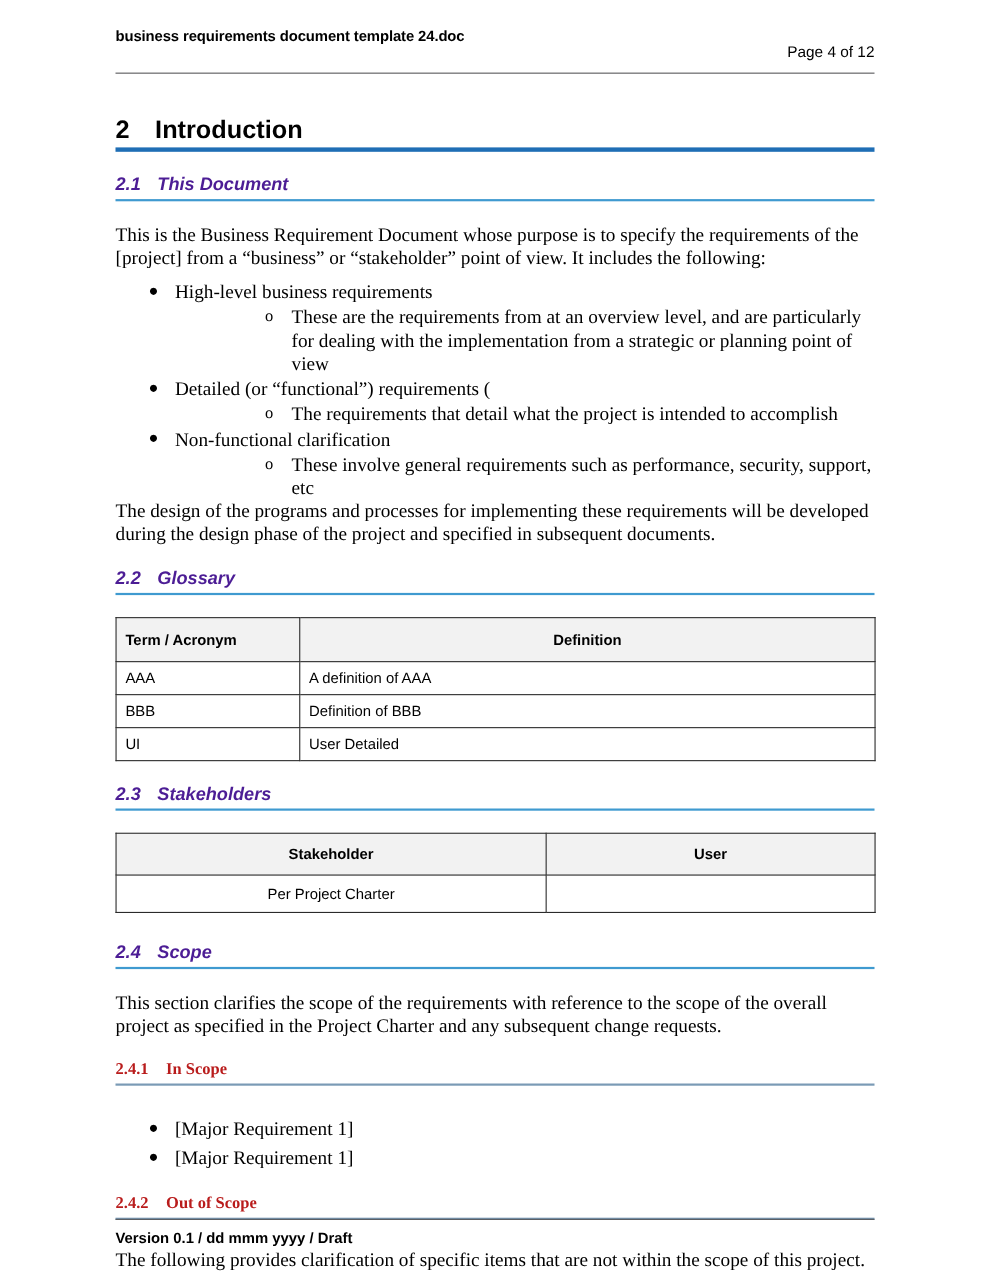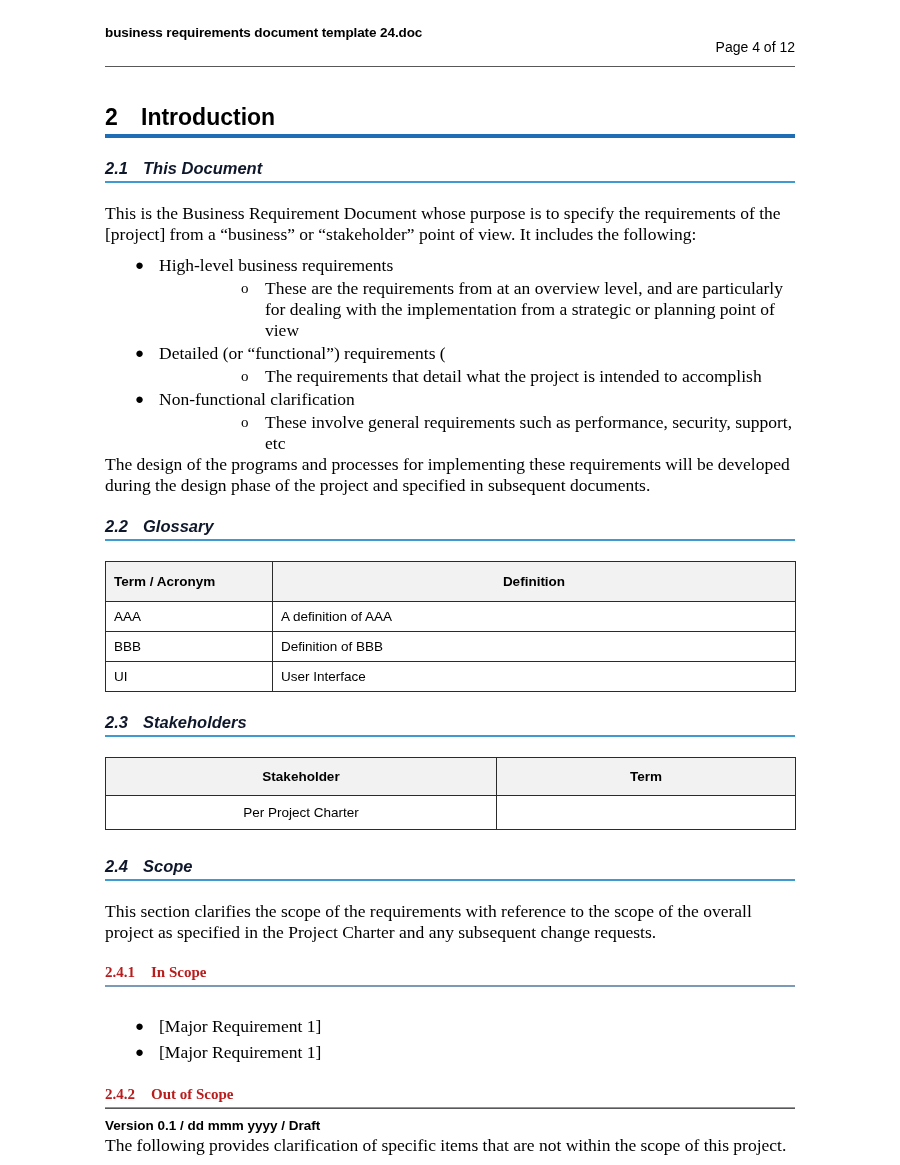--- a/index.html
+++ b/index.html
@@ -83,21 +83,21 @@
     margin-top: 4px;
     width: 690px;
   }
 
   .h2 {
     font-family: "Liberation Sans", "DejaVu Sans", sans-serif;
     font-weight: bold;
     font-style: italic;
     font-size: 16.5px;
     line-height: 20px;
-    color: #0f172a;
+    color: #4c1d95;
     display: flex;
     align-items: baseline;
   }
   .h2 .num { width: 38px; flex: 0 0 38px; }
   .h2-rule {
     border-top: 2.4px solid #3f9ad0;
     margin-top: 3px;
     width: 690px;
   }
 
@@ -332,40 +332,40 @@
         <tr>
           <td class="c1">AAA</td>
           <td class="c2">A definition of AAA</td>
         </tr>
         <tr class="tall">
           <td class="c1">BBB</td>
           <td class="c2">Definition of BBB</td>
         </tr>
         <tr>
           <td class="c1">UI</td>
-          <td class="c2">User Interface</td>
+          <td class="c2">User Detailed</td>
         </tr>
       </tbody>
     </table>
 
     <div class="spacer-md"></div>
 
     <div class="h2">
       <span class="num">2.3</span>
       <span>Stakeholders</span>
     </div>
     <div class="h2-rule"></div>
 
     <div class="spacer-md"></div>
 
     <table class="doc-table stake">
       <thead>
         <tr>
           <th class="c1">Stakeholder</th>
-          <th class="c2">Term</th>
+          <th class="c2">User</th>
         </tr>
       </thead>
       <tbody>
         <tr>
           <td class="c1 center">Per Project Charter</td>
           <td class="c2"></td>
         </tr>
       </tbody>
     </table>
 

